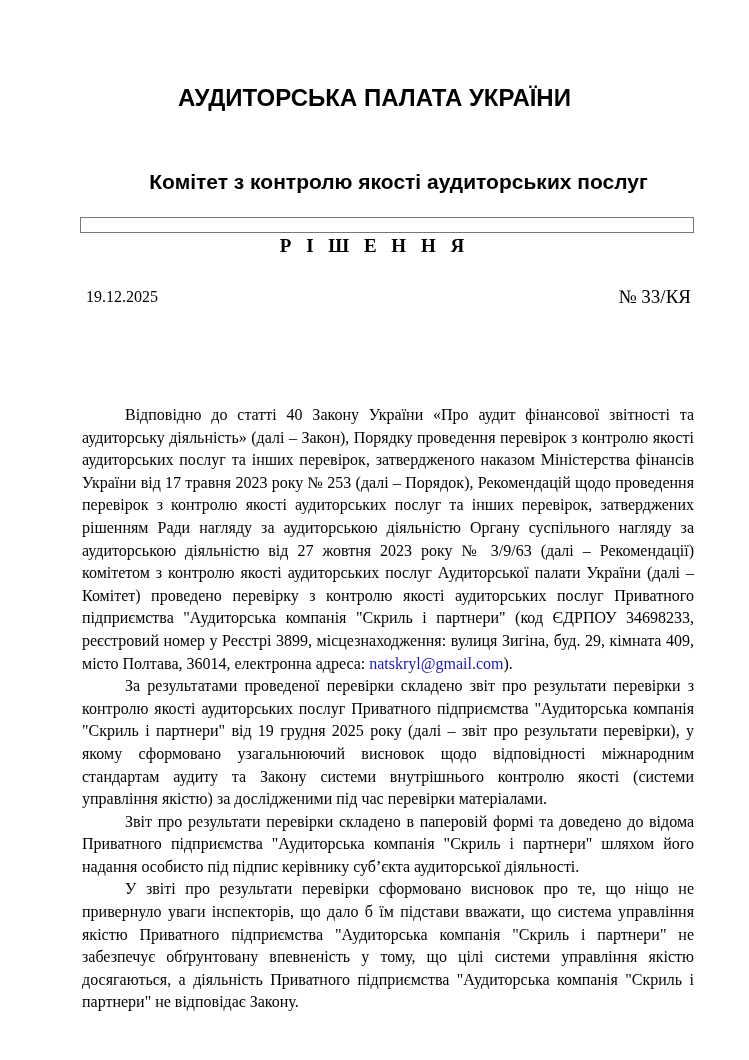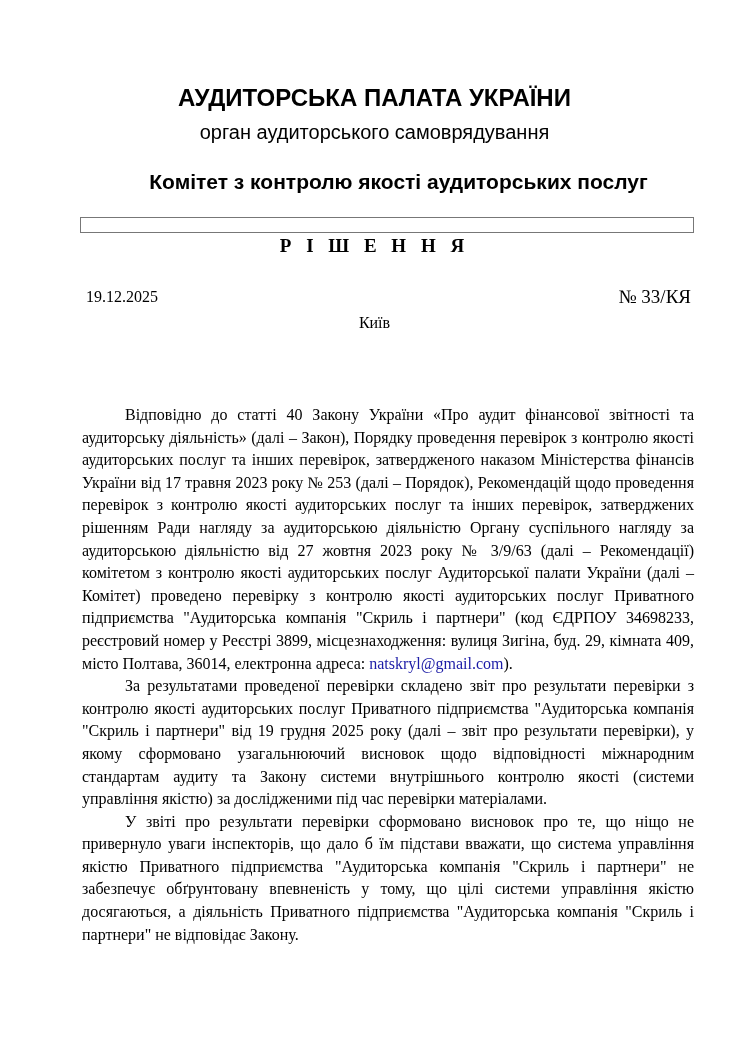--- a/index.html
+++ b/index.html
@@ -18,30 +18,29 @@
     .subject { position: absolute; left: 0; width: 749px; top: 360px; text-align: center; font-size: 15.5px; font-weight: bold; letter-spacing: -0.4px; }
     .body { position: absolute; left: 82px; width: 612px; top: 404px; font-family: "Liberation Serif", serif; font-size: 16px; line-height: 22.6px; text-align: justify; }
     .body p { margin: 0; text-indent: 43px; }
     .link { color: #1a1aa6; }
   </style>
 </head>
 <body>
 
 <div class="page">
   <div class="hdr org">АУДИТОРСЬКА ПАЛАТА УКРАЇНИ</div>
-  <div class="hdr sub">орган аудиторського самоврядування</div>
   <div class="hdr cmt">Комітет з контролю якості аудиторських послуг</div>
 
   <div class="rule-box"></div>
 
   <div class="decision">Р І Ш Е Н Н Я</div>
 
   <div class="date serif">19.12.2025</div>
   <div class="num serif">№ 33/КЯ</div>
-  <div class="city serif">Київ</div>
 
 
   <div class="body">
     <p><span>Відповідно до статті 40 Закону України «Про аудит фінансової звітності та аудиторську діяльність» (далі – Закон), Порядку проведення перевірок з контролю якості аудиторських послуг та інших перевірок, затвердженого наказом Міністерства фінансів України від 17 травня 2023 року № 253 (далі – Порядок), Рекомендацій щодо проведення перевірок з контролю якості аудиторських послуг та інших перевірок, затверджених рішенням Ради нагляду за аудиторською діяльністю Органу суспільного нагляду за аудиторською діяльністю від 27 жовтня 2023 року № 3/9/63 (далі – Рекомендації) комітетом з контролю якості аудиторських послуг Аудиторської палати України (далі – Комітет) проведено перевірку з контролю якості аудиторських послуг Приватного підприємства "Аудиторська компанія "Скриль і партнери" (код ЄДРПОУ 34698233, реєстровий номер у Реєстрі 3899, місцезнаходження: вулиця Зигіна, буд. 29, кімната 409, місто Полтава, 36014, електронна адреса: </span><span class="link">natskryl@gmail.com</span><span>).</span></p>
     <p>За результатами проведеної перевірки складено звіт про результати перевірки з контролю якості аудиторських послуг Приватного підприємства "Аудиторська компанія "Скриль і партнери" від 19 грудня 2025 року (далі – звіт про результати перевірки), у якому сформовано узагальнюючий висновок щодо відповідності міжнародним стандартам аудиту та Закону системи внутрішнього контролю якості (системи управління якістю) за дослідженими під час перевірки матеріалами.</p>
+    <p>Звіт про результати перевірки складено в паперовій формі та доведено до відома Приватного підприємства "Аудиторська компанія "Скриль і партнери" шляхом його надання особисто під підпис керівнику суб’єкта аудиторської діяльності.</p>
     <p>У звіті про результати перевірки сформовано висновок про те, що ніщо не привернуло уваги інспекторів, що дало б їм підстави вважати, що система управління якістю Приватного підприємства "Аудиторська компанія "Скриль і партнери" не забезпечує обґрунтовану впевненість у тому, що цілі системи управління якістю досягаються, а діяльність Приватного підприємства "Аудиторська компанія "Скриль і партнери" не відповідає Закону.</p>
   </div>
 </div>
 
 </body></html>

